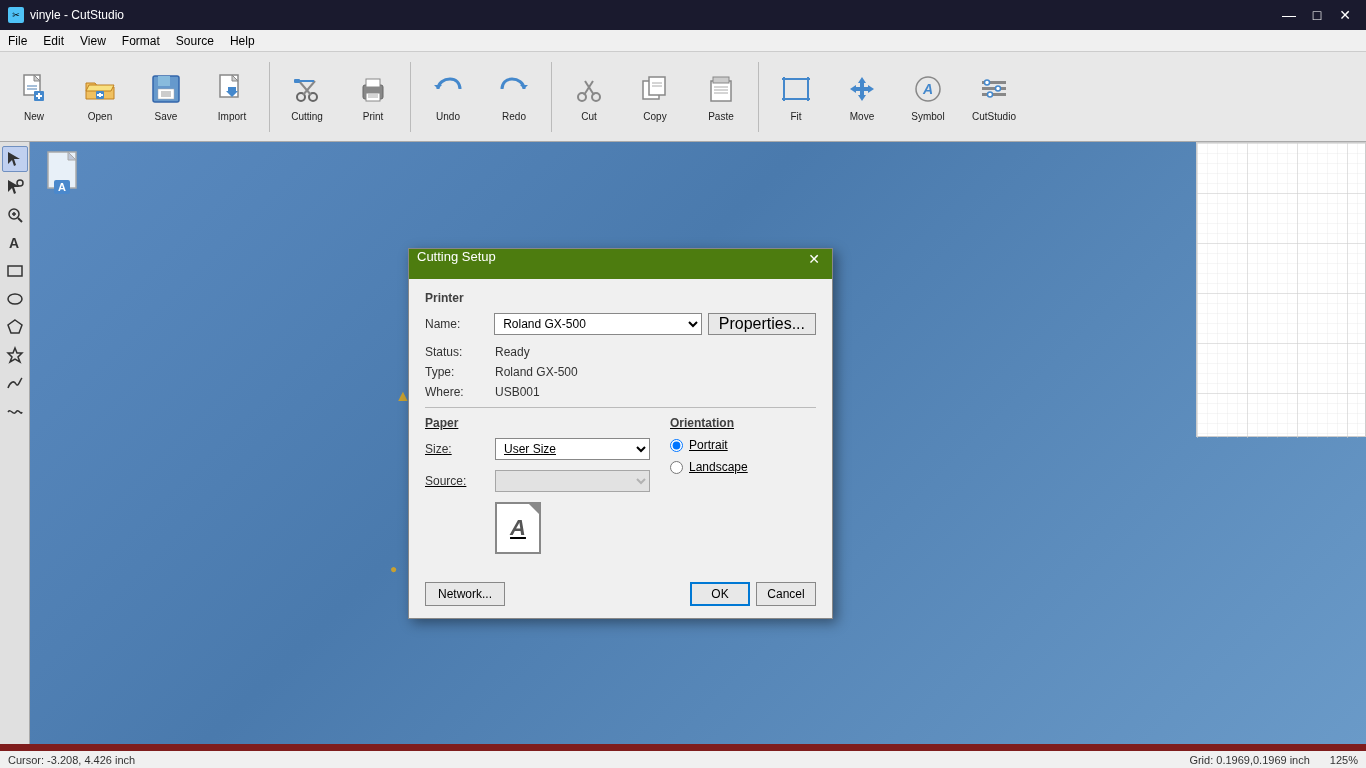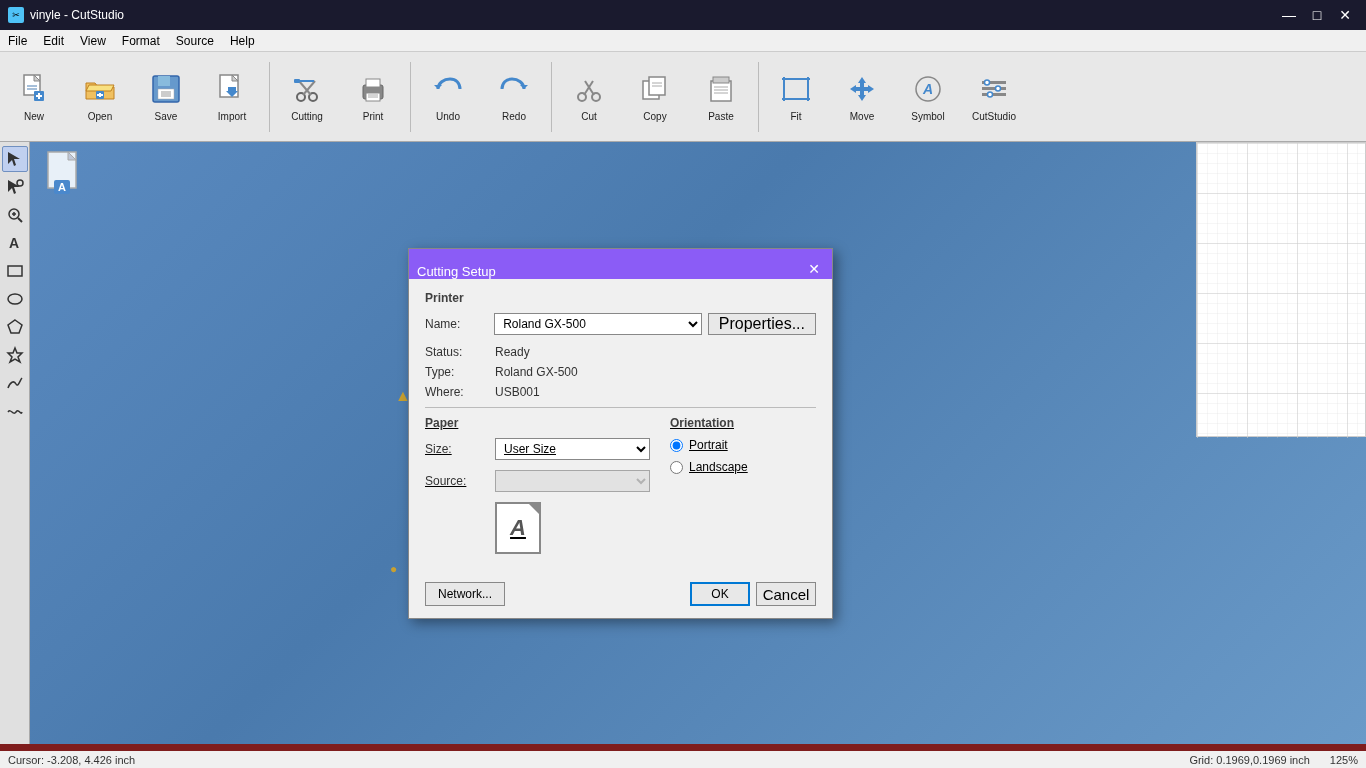--- a/index.html
+++ b/index.html
@@ -198,23 +198,23 @@
       position: absolute;
       left: 408px;
       top: 248px;
       width: 425px;
       background: #f0f0f0;
       border: 1px solid #888;
       box-shadow: 4px 4px 12px rgba(0,0,0,0.4);
     }
     #dialog-titlebar {
       height: 30px;
-      background: #8b5cf6;
-      display: flex;
-      align-items: flex-end;
+      background: #4d7c0f;
+      display: flex;
+      align-items: flex-start;
       justify-content: space-between;
       padding: 0 8px;
       color: #fff;
       font-size: 13px;
     }
     #dialog-close {
       width: 20px;
       height: 20px;
       background: transparent;
       border: none;
@@ -355,21 +355,21 @@
       height: 24px;
       width: 60px;
       font-size: 12px;
       background: #e8e8e8;
       border: 2px solid #0078d4;
       cursor: pointer;
     }
     .cancel-btn {
       height: 24px;
       width: 60px;
-      font-size: 15px;
+      font-size: 12px;
       background: #e8e8e8;
       border: 1px solid #888;
       cursor: pointer;
     }
 
     .divider-line {
       height: 1px;
       background: #bbb;
       margin: 8px 0;
     }

